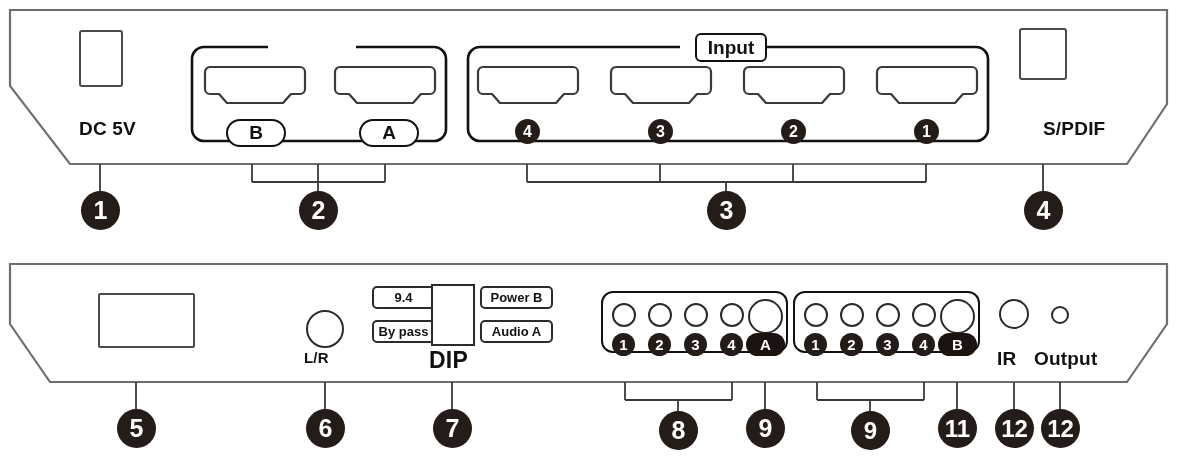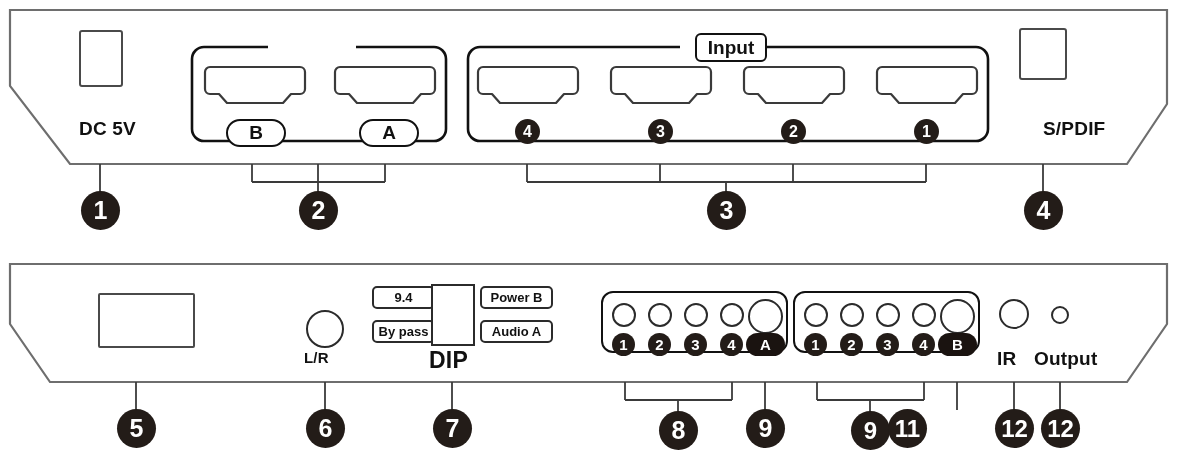--- a/index.html
+++ b/index.html
@@ -266,17 +266,17 @@
   <div class="callout" style="left:299px;top:191px;width:39px;height:39px;font-size:25px;">2</div>
   <div class="callout" style="left:707px;top:191px;width:39px;height:39px;font-size:25px;">3</div>
   <div class="callout" style="left:1024px;top:191px;width:39px;height:39px;font-size:25px;">4</div>
 
   <div class="callout" style="left:117px;top:409px;width:39px;height:39px;font-size:25px;">5</div>
   <div class="callout" style="left:306px;top:409px;width:39px;height:39px;font-size:25px;">6</div>
   <div class="callout" style="left:433px;top:409px;width:39px;height:39px;font-size:25px;">7</div>
   <div class="callout" style="left:659px;top:411px;width:39px;height:39px;font-size:25px;">8</div>
   <div class="callout" style="left:746px;top:409px;width:39px;height:39px;font-size:25px;">9</div>
   <div class="callout" style="left:851px;top:411px;width:39px;height:39px;font-size:24px;">9</div>
-  <div class="callout" style="left:888px;top:409px;width:39px;height:39px;font-size:24px;">11</div>
+  <div class="callout" style="left:938px;top:409px;width:39px;height:39px;font-size:24px;">11</div>
   <div class="callout" style="left:995px;top:409px;width:39px;height:39px;font-size:24px;">12</div>
   <div class="callout" style="left:1041px;top:409px;width:39px;height:39px;font-size:24px;">12</div>
 
 </div>
 
 </body></html>

